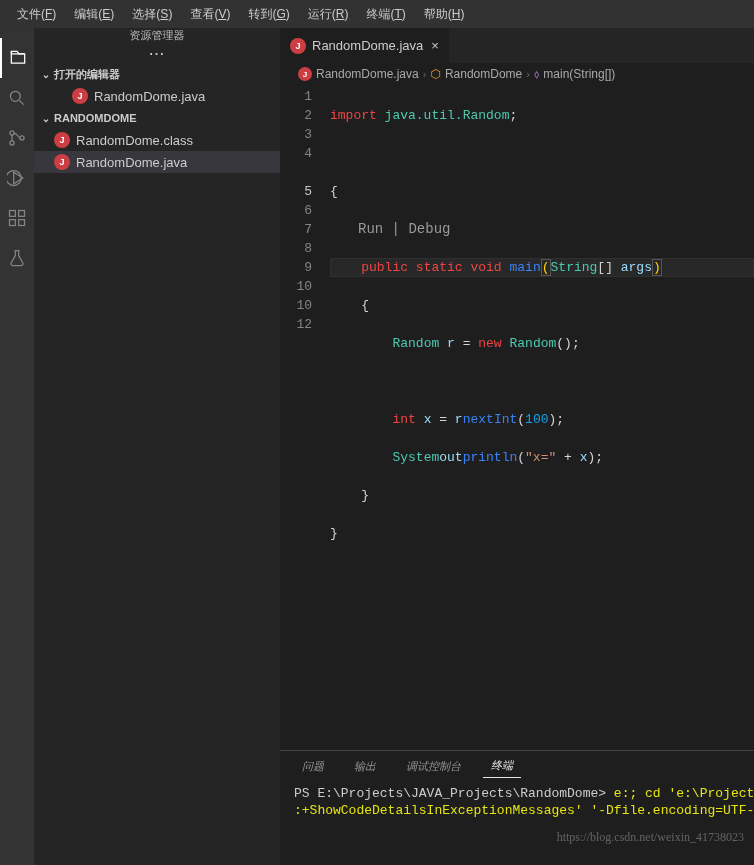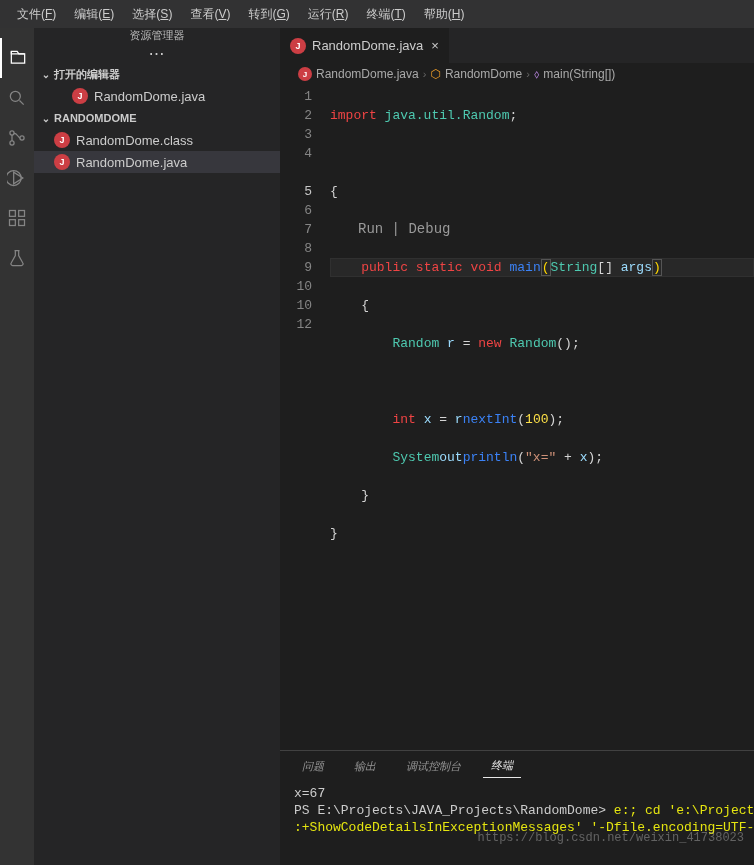--- a/index.html
+++ b/index.html
@@ -159,21 +159,21 @@
     .code-lines { flex: 1; padding-top: 2px; white-space: pre; }
     .code-lines .line { height: 19px; }
     .code-lines .line.highlighted { background: #282828; box-shadow: inset 0 0 0 1px #303030;}
     .codelens { color: #999999; font-size: 14px; padding-left: 28px; line-height: 19px; height: 19px;}
     .codelens span { cursor: pointer; }
     .tk-key { color: #ef4444; }
     .tk-type { color: #4ec9b0; }
     .tk-fn { color: #3b82f6; }
     .tk-var { color: #9cdcfe; }
     .tk-str { color: #ce9178; }
-    .tk-num { color: #fde047; }
+    .tk-num { color: #0ea5e9; }
     .tk-op { color: #d4d4d4; }
     .tk-pn { color: #d4d4d4; }
     .tk-par { color: #ffd700; }
     .tk-par-box { border: 1px solid #555; }
     .panel {
       height: 115px;
       background: #1e1e1e;
       border-top: 1px solid #414141;
       display: flex;
       flex-direction: column;
@@ -203,21 +203,21 @@
       overflow: hidden;
       white-space: pre;
     }
     .term-yellow { color: #e5e510; }
     .watermark {
       position: absolute;
       right: 10px;
       bottom: 20px;
       color: rgba(200,200,200,0.4);
       font-size: 12px;
-      font-family: Liberation Mono, monospace;
+      font-family: Liberation Serif, serif;
       pointer-events: none;
       padding-left: 40px;
     }
     svg { width: 20px; height: 20px; }
   </style>
 </head>
 <body>
 
 <div class="menubar">
   <div class="menubar-item"><span>文件</span>(<span class="hotkey">F</span>)</div>
@@ -351,18 +351,18 @@
       </div>
     </div>
 
     <div class="panel">
       <div class="panel-tabs">
         <div class="panel-tab">问题</div>
         <div class="panel-tab">输出</div>
         <div class="panel-tab">调试控制台</div>
         <div class="panel-tab active">终端</div>
       </div>
-      <div class="terminal-content"><div>x=67</div><div><span>PS E:\Projects\JAVA_Projects\RandomDome&gt; </span><span class="term-yellow">e:; cd 'e:\Projects\JA</span></div><div class="term-yellow">:+ShowCodeDetailsInExceptionMessages' '-Dfile.encoding=UTF-8'</div></div>
+      <div class="terminal-content"><div><span>PS E:\Projects\JAVA_Projects\RandomDome&gt; </span><span class="term-yellow">e:; cd 'e:\Projects\JA</span></div><div class="term-yellow">:+ShowCodeDetailsInExceptionMessages' '-Dfile.encoding=UTF-8'</div></div>
     </div>
   </div>
 </div>
 
 <div class="watermark">https://blog.csdn.net/weixin_41738023</div>
 
 </body></html>

